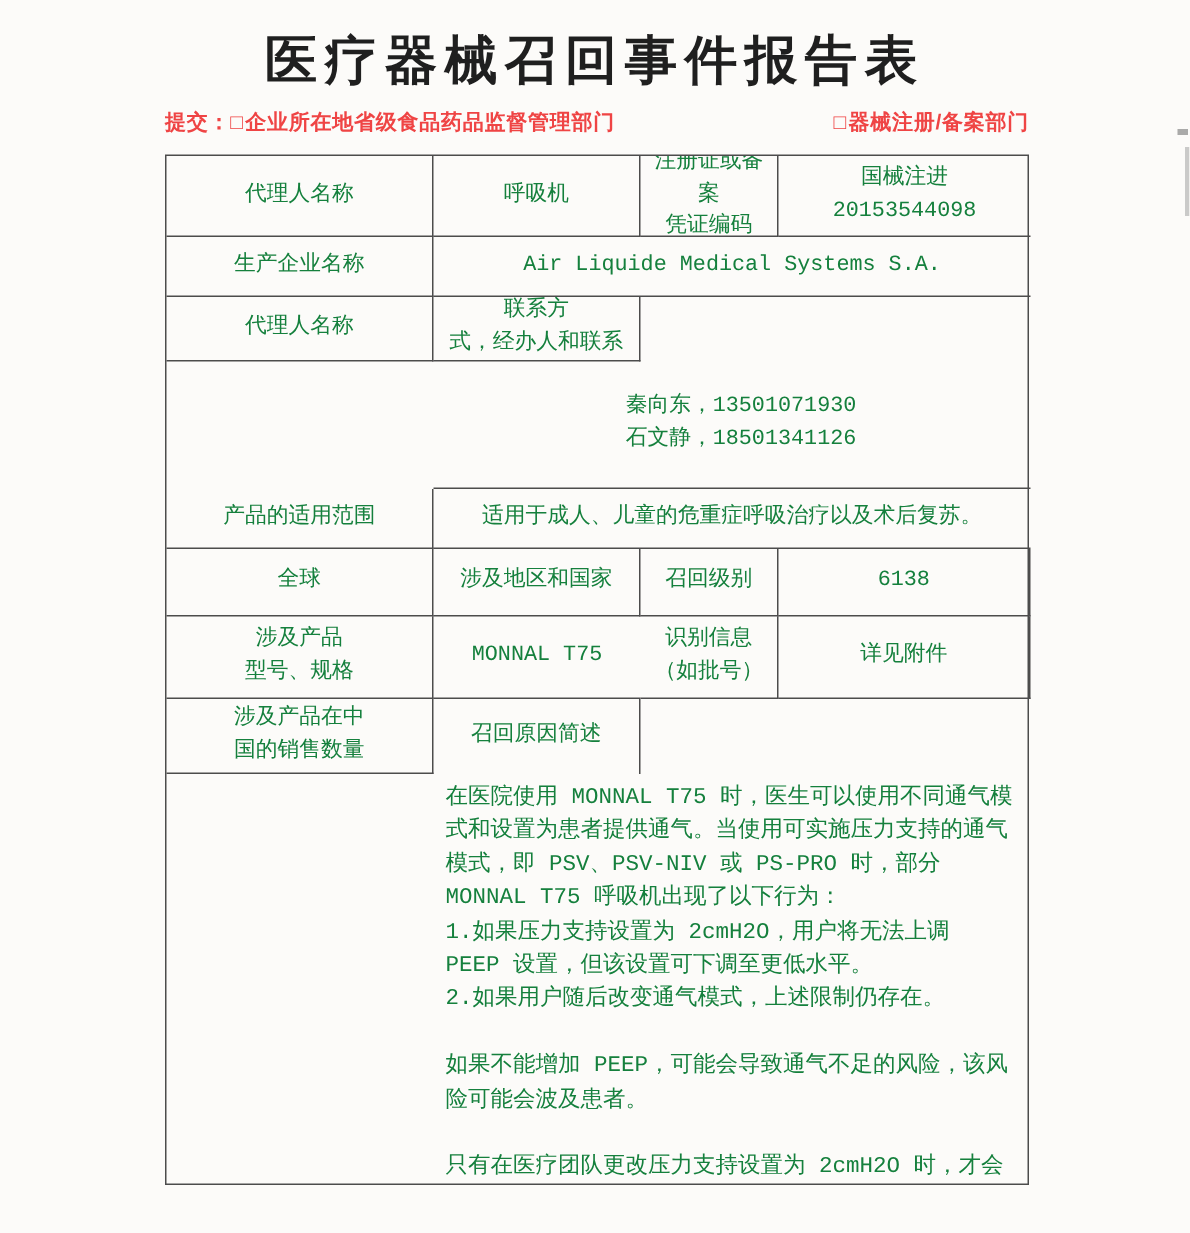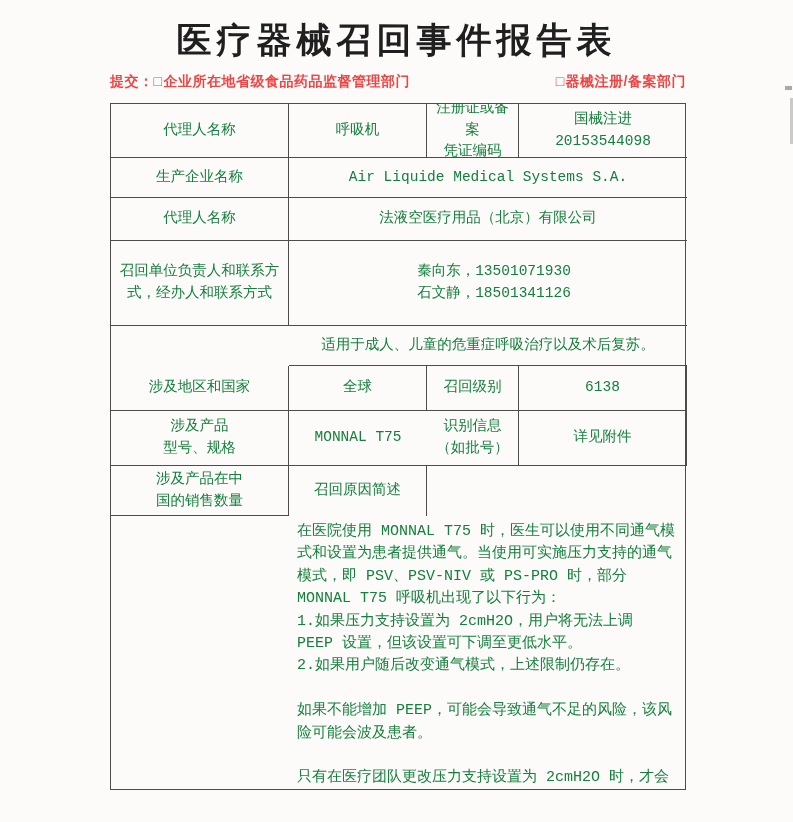--- a/index.html
+++ b/index.html
@@ -94,35 +94,35 @@
     <div class="c">代理人名称</div>
     <div class="c">呼吸机</div>
     <div class="c pre">注册证或备案
 凭证编码</div>
     <div class="c no-r">国械注进 20153544098</div>
 
     <div class="c">生产企业名称</div>
     <div class="c span3 no-r">Air Liquide Medical Systems S.A.</div>
 
     <div class="c">代理人名称</div>
-    <div class="c span3 no-r">法液空医疗用品（北京）有限公司</div>
 
     <div class="c pre">召回单位负责人和联系方
 式，经办人和联系方式</div>
     <div class="c span3 no-r contact-cell">
       <div class="contact-inner">
         <span>秦向东，13501071930</span>
         <span>石文静，18501341126</span>
       </div>
     </div>
 
+    <div class="c">产品的适用范围</div>
     <div class="c span3 no-r">适用于成人、儿童的危重症呼吸治疗以及术后复苏。</div>
 
+    <div class="c">全球</div>
     <div class="c">涉及地区和国家</div>
-    <div class="c">全球</div>
     <div class="c">召回级别</div>
 
     <div class="c">6138</div>
     <div class="c pre">涉及产品
 型号、规格</div>
     <div class="c no-r">MONNAL T75</div>
 
     <div class="c pre">识别信息
 （如批号）</div>
     <div class="c">详见附件</div>

